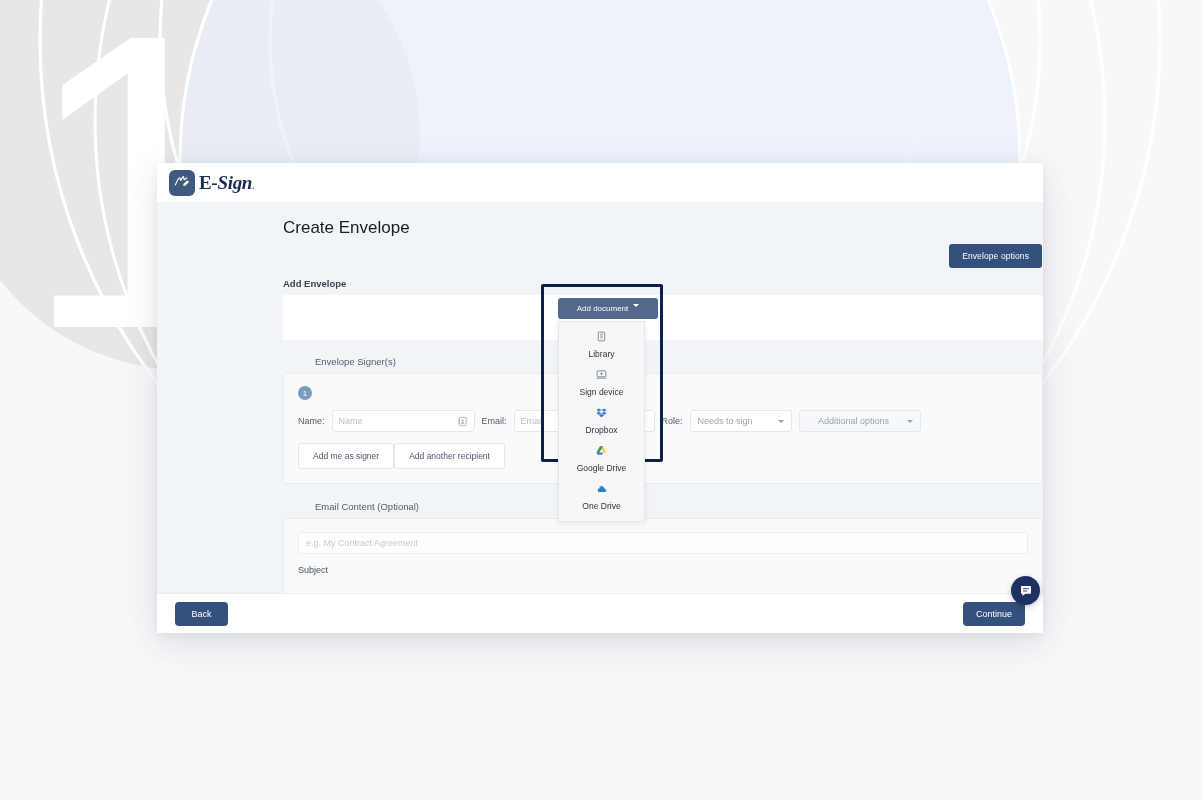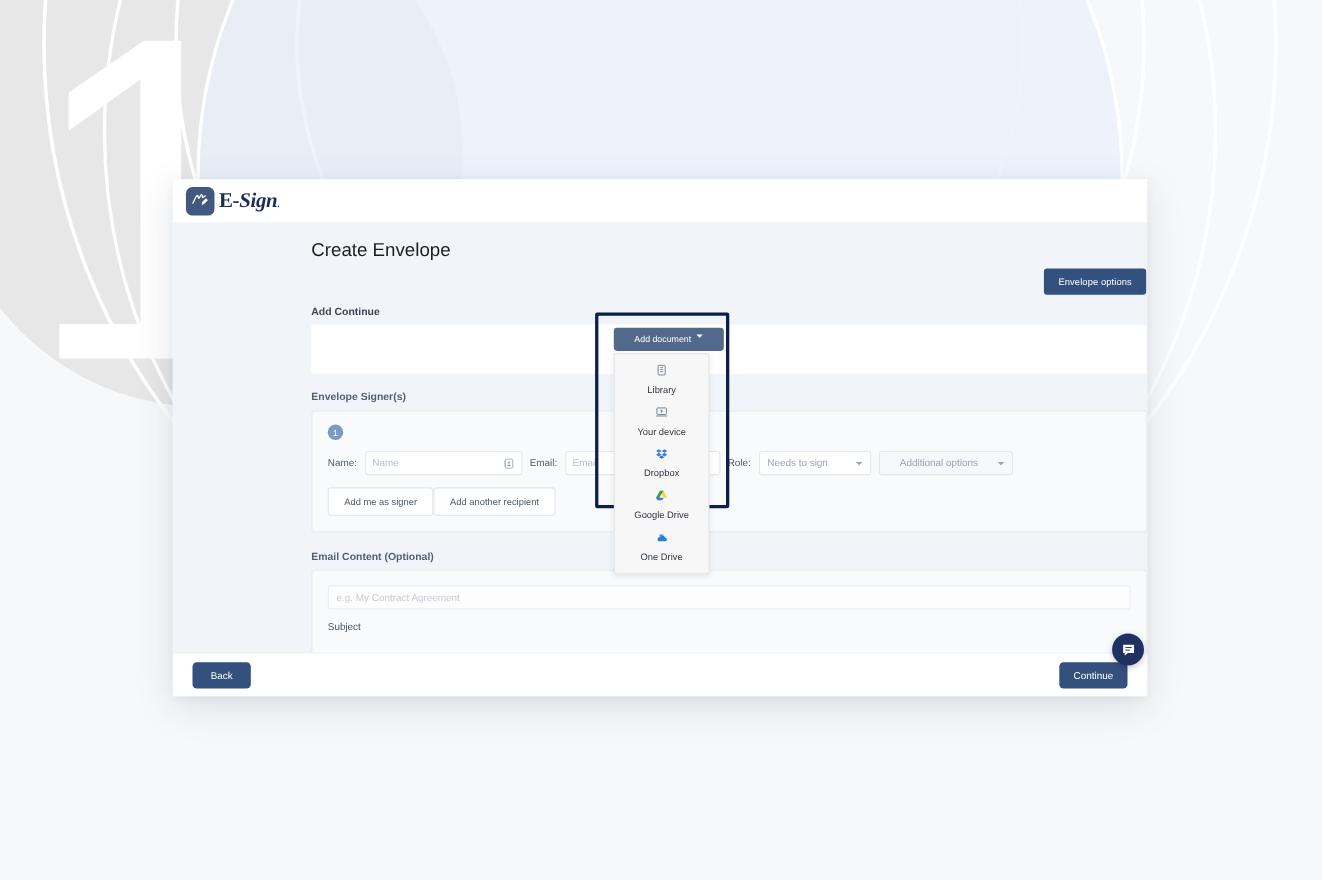--- a/index.html
+++ b/index.html
@@ -115,21 +115,21 @@
     cursor: pointer;
     letter-spacing: 0.1px;
   }
 
   .section-label {
     font-size: 9.5px;
     color: #3d4452;
     margin-bottom: 6px;
     font-weight: 600;
   }
-  .section-label.light { font-weight: 700; color: #55606f; }
+  .section-label.light { font-weight: 400; color: #55606f; margin-left: 32px; }
 
   .doc-box {
     background: #ffffff;
     height: 45px;
     border-radius: 2px;
     margin-bottom: 16px;
   }
 
   .signer-card {
     background: #f8fafc;
@@ -371,21 +371,21 @@
 
     <div class="app-body">
       <div class="content">
 
         <h1 class="page-title">Create Envelope</h1>
 
         <div class="env-options-row">
           <button class="btn-primary">Envelope options</button>
         </div>
 
-        <div class="section-label">Add Continue</div>
+        <div class="section-label">Add Envelope</div>
         <div class="doc-box"></div>
 
         <div class="section-label light">Envelope Signer(s)</div>
 
         <div class="signer-card">
           <div class="signer-badge">1</div>
 
           <div class="signer-row">
             <span class="field-label">Name:</span>
             <div class="input-shell name-field">
@@ -462,21 +462,21 @@
       </div>
 
       <div class="dd-item">
         <span class="dd-ico">
           <svg width="11" height="11" viewBox="0 0 24 24">
             <rect x="2.5" y="4" width="19" height="13" rx="1.8" fill="none" stroke="#6b7b8c" stroke-width="1.8"></rect>
             <line x1="1" y1="20" x2="23" y2="20" stroke="#6b7b8c" stroke-width="1.8"></line>
             <path d="M12 8v4m0 0l-2.2-2.2M12 12l2.2-2.2" fill="none" stroke="#6b7b8c" stroke-width="1.6" stroke-linecap="round"></path>
           </svg>
         </span>
-        <span>Your device</span>
+        <span>Sign device</span>
       </div>
 
       <div class="dd-item">
         <span class="dd-ico">
           <svg width="11" height="11" viewBox="0 0 24 24">
             <path d="M6.2 3L1 6.6l5.2 3.6 5.8-3.6z" fill="#3b7de0"></path>
             <path d="M17.8 3L23 6.6l-5.2 3.6L12 6.6z" fill="#3b7de0"></path>
             <path d="M1 13.8l5.2 3.6 5.8-3.6-5.8-3.6z" fill="#3b7de0"></path>
             <path d="M23 13.8l-5.2 3.6-5.8-3.6 5.8-3.6z" fill="#3b7de0"></path>
             <path d="M6.7 18.7l5.3 3.4 5.3-3.4-5.3-3.3z" fill="#2f6fd0"></path>

